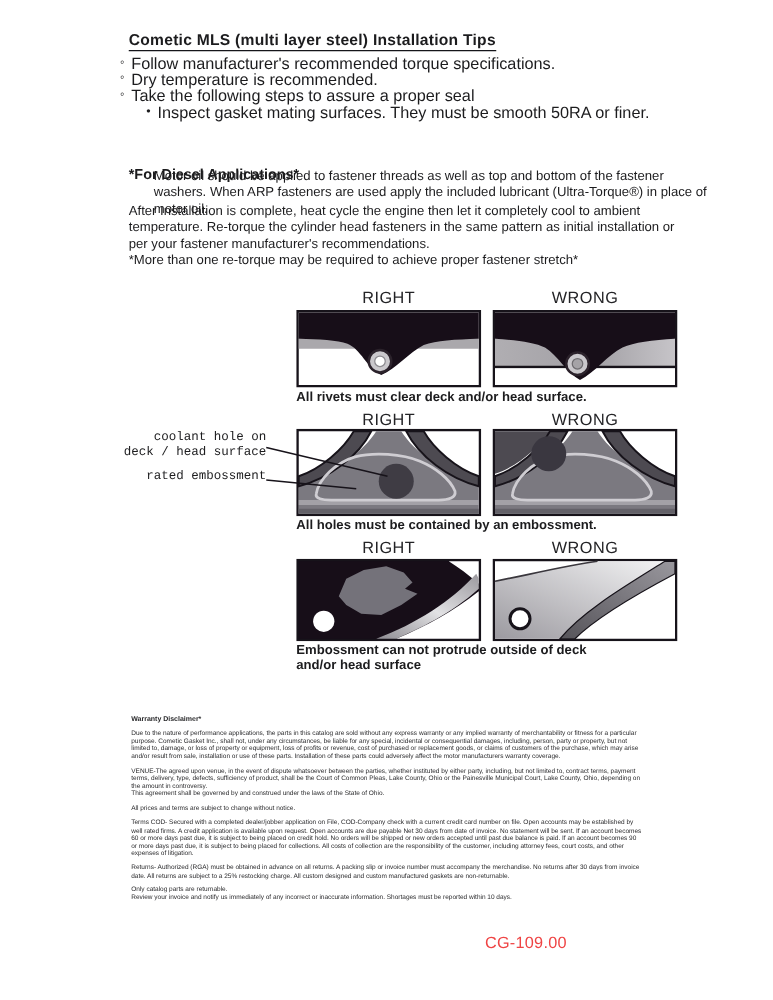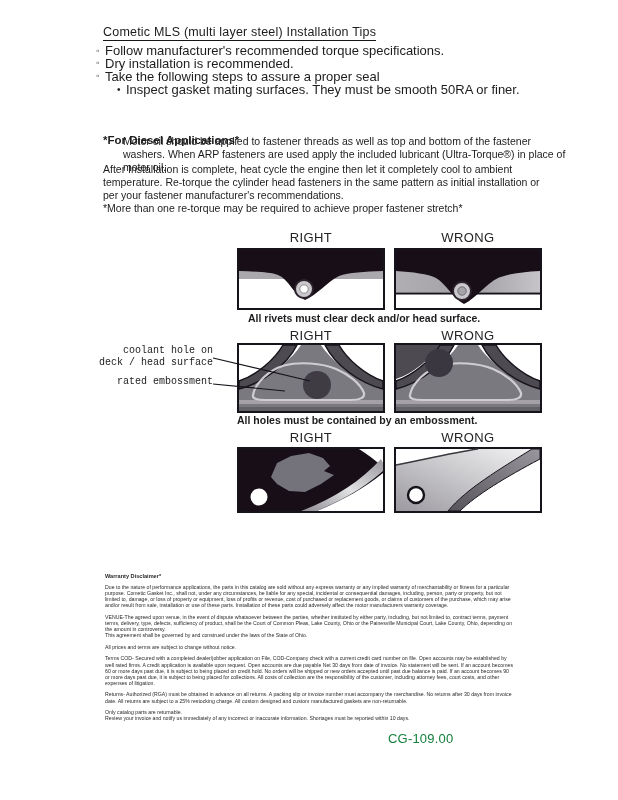--- a/index.html
+++ b/index.html
@@ -1,50 +1,50 @@
 <!DOCTYPE html>
 <html><head>
 <meta charset="utf-8">
 <style>
   html,body{margin:0;padding:0;background:#ffffff;}
   .page{position:relative;width:618px;height:800px;background:#fff;overflow:hidden;
         font-family:"Liberation Sans",sans-serif;color:#1c1c1e;}
   .abs{position:absolute;}
-  .title{left:103px;top:25px;font-size:12.5px;font-weight:400;letter-spacing:.2px;
+  .title{left:103px;top:25px;font-size:12.5px;font-weight:700;letter-spacing:.2px;
          border-bottom:1.5px solid #15151a;padding-bottom:1px;}
   .intro{left:96px;top:45px;font-size:13px;line-height:12.9px;width:470px;}
   .b1{position:relative;padding-left:9px;}
   .b1::before{content:"\25E6";position:absolute;left:0;top:-0.5px;font-size:10px;}
   .b2{position:relative;margin-left:21px;padding-left:9px;}
   .b2::before{content:"\2022";position:absolute;left:0;top:0;font-size:10px;}
   .h-diesel{left:103px;top:118px;font-size:11.5px;font-weight:700;margin-top:16px;}
   .para{left:103px;width:452px;font-size:10.5px;line-height:13.2px;}
   .p1{top:135px;margin-left:20px;}
   .p2{top:163px;}
   .note{left:103px;top:202px;font-size:10.5px;}
   .figlabel{width:148px;text-align:center;font-size:13px;letter-spacing:.4px;color:#232326;}
   .caption{font-size:10.5px;font-weight:700;line-height:12px;}
   .callout{font-size:10px;line-height:12px;text-align:right;width:117px;left:96px;color:#1c1c1e;font-family:Liberation Mono, monospace;}
   .figbox{display:block;}
   .disc{left:105px;top:573px;width:410px;font-size:5.2px;line-height:6.1px;color:#2a2a2c;}
   .disc .dh{font-size:5.6px;font-weight:700;margin:0 0 5px 0;}
   .disc p{margin:0 0 5.5px 0;}
   .disc p.tight{margin-bottom:0;}
-  .footer{left:388px;top:731px;font-size:13px;letter-spacing:.2px;color:#15803d;}
+  .footer{left:388px;top:746px;font-size:13px;letter-spacing:.2px;color:#ef4444;}
 </style>
 </head>
 <body>
 
 <div class="page">
 
   <div class="abs title">Cometic MLS (multi layer steel) Installation Tips</div>
 
   <div class="abs intro">
     <div class="b1">Follow manufacturer's recommended torque specifications.</div>
-    <div class="b1">Dry installation is recommended.</div>
+    <div class="b1">Dry temperature is recommended.</div>
     <div class="b1">Take the following steps to assure a proper seal</div>
     <div class="b2">Inspect gasket mating surfaces.  They must be smooth 50RA or finer.</div>
   </div>
 
   <div class="abs h-diesel">*For Diesel Applications*</div>
   <div class="abs para p1">Motor oil should be applied to fastener threads as well as top and bottom of the fastener washers. When ARP fasteners are used apply the included lubricant (Ultra-Torque®) in place of motor oil.</div>
   <div class="abs para p2">After Installation is complete, heat cycle the engine then let it completely cool to ambient temperature. Re-torque the cylinder head fasteners in the same pattern as initial installation or per your fastener manufacturer's recommendations.</div>
   <div class="abs note">*More than one re-torque may be required to achieve proper fastener stretch*</div>
 
   <div class="abs figlabel" style="left:237px;top:230px;">RIGHT</div>
@@ -67,21 +67,21 @@
       </linearGradient>
     </defs>
     <rect x="1" y="1" width="146" height="60" fill="#ffffff" stroke="#17131a" stroke-width="2"></rect>
     <rect x="2" y="23" width="144" height="21.5" fill="url(#g-f1w)"></rect>
     <rect x="2" y="44.5" width="144" height="2" fill="#17131a"></rect>
     <path d="M2,2 H146 V23 C128,24 113,26 104,30 C92,36 82,50 70,56 C59,50 52,36 42,30 C34,26 19,24 2,23 Z" fill="#170e18"></path>
     <circle cx="68" cy="43" r="9" fill="#cac8cc" stroke="#2b222b" stroke-width="2"></circle>
     <circle cx="68" cy="43" r="4.2" fill="#a5a3a7" stroke="#6f6d71" stroke-width="1"></circle>
   </svg>
 
-  <div class="abs caption" style="left:237px;top:312px;margin-left:11px;">All rivets must clear deck and/or head surface.</div>
+  <div class="abs caption" style="left:237px;top:312px;">All rivets must clear deck and/or head surface.</div>
 
   <div class="abs figlabel" style="left:237px;top:328px;">RIGHT</div>
   <div class="abs figlabel" style="left:394px;top:328px;">WRONG</div>
 
   <div class="abs callout" style="top:345px;">
     <div>coolant hole on</div>
     <div>deck / head surface</div>
   </div>
   <div class="abs callout" style="top:376px;">rated embossment</div>
 
@@ -145,20 +145,24 @@
           <stop offset="1" stop-color="#56545a"></stop>
       </linearGradient>
     </defs>
     <rect x="1" y="1" width="146" height="64" fill="#ffffff" stroke="#17131a" stroke-width="2"></rect>
     <path d="M2,18 C32,12 62,5 84,2 L138,2 C106,22 72,42 54,64 L2,64 Z" fill="url(#g-f3w1)"></path>
     <path d="M2,18 C32,12 62,5 84,2" fill="none" stroke="#3a373d" stroke-width="1.4"></path>
     <path d="M54,64 C72,42 106,22 138,2 L146,2 L146,12 C112,30 82,48 66,64 Z" fill="url(#g-f3w2)" stroke="#17131a" stroke-width="1"></path>
     <circle cx="22" cy="48" r="8" fill="#ffffff" stroke="#17131a" stroke-width="2.4"></circle>
   </svg>
 
+  <div class="abs caption" style="left:237px;top:514px;width:250px;">
+    <div>Embossment can not protrude outside of deck</div>
+    <div>and/or head surface</div>
+  </div>
 
   <div class="abs disc">
     <div class="dh">Warranty Disclaimer*</div>
     <p>Due to the nature of performance applications, the parts in this catalog are sold without any express warranty or any implied warranty of merchantability or fitness for a particular purpose.  Cometic Gasket Inc., shall not, under any circumstances, be liable for any special, incidental or consequential damages, including, person, party or property, but not limited to, damage, or loss of property or equipment, loss of profits or revenue, cost of purchased or replacement goods, or claims of customers of the purchase, which may arise and/or result from sale, installation or use of these parts.  Installation of these parts could adversely affect the motor manufacturers warranty coverage.</p>
     <p class="tight">VENUE-The agreed upon venue, in the event of dispute whatsoever between the parties, whether instituted by either party, including, but not limited to, contract terms, payment terms, delivery, type, defects, sufficiency of product, shall be the Court of Common Pleas, Lake County, Ohio or the Painesville Municipal Court, Lake County, Ohio, depending on the amount in controversy.</p>
     <p>This agreement shall be governed by and construed under the laws of the State of Ohio.</p>
     <p>All prices and terms are subject to change without notice.</p>
     <p>Terms COD- Secured with a completed dealer/jobber application on File, COD-Company check with a current credit card number on file.  Open accounts may be established by well rated firms.  A credit application is available upon request.  Open accounts are due payable Net 30 days from date of invoice.  No statement will be sent.  If an account becomes 60 or more days past due, it is subject to being placed on credit hold.  No orders will be shipped or new orders accepted until past due balance is paid.  If an account becomes 90 or more days past due, it is subject to being placed for collections.  All costs of collection are the responsibility of the customer, including attorney fees, court costs, and other expenses of litigation.</p>
     <p>Returns- Authorized (RGA) must be obtained in advance on all returns.  A packing slip or invoice number must accompany the merchandise.  No returns after 30 days from invoice date.  All returns are subject to a 25% restocking charge.  All custom designed and custom manufactured gaskets are non-returnable.</p>
     <p class="tight">Only catalog parts are returnable.</p>

